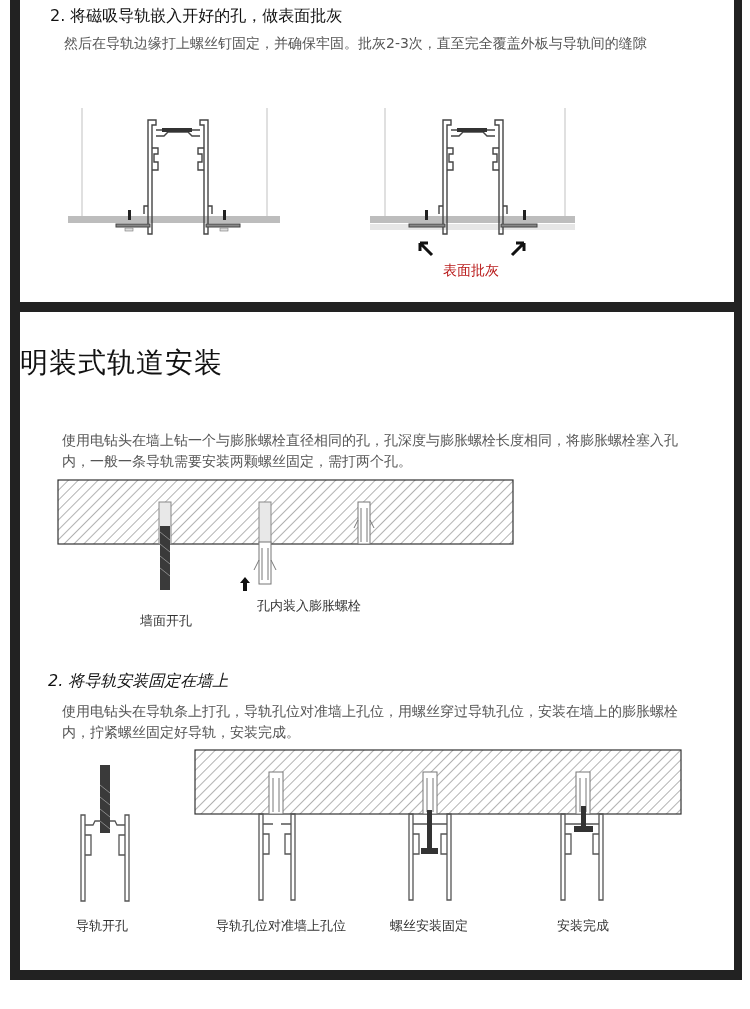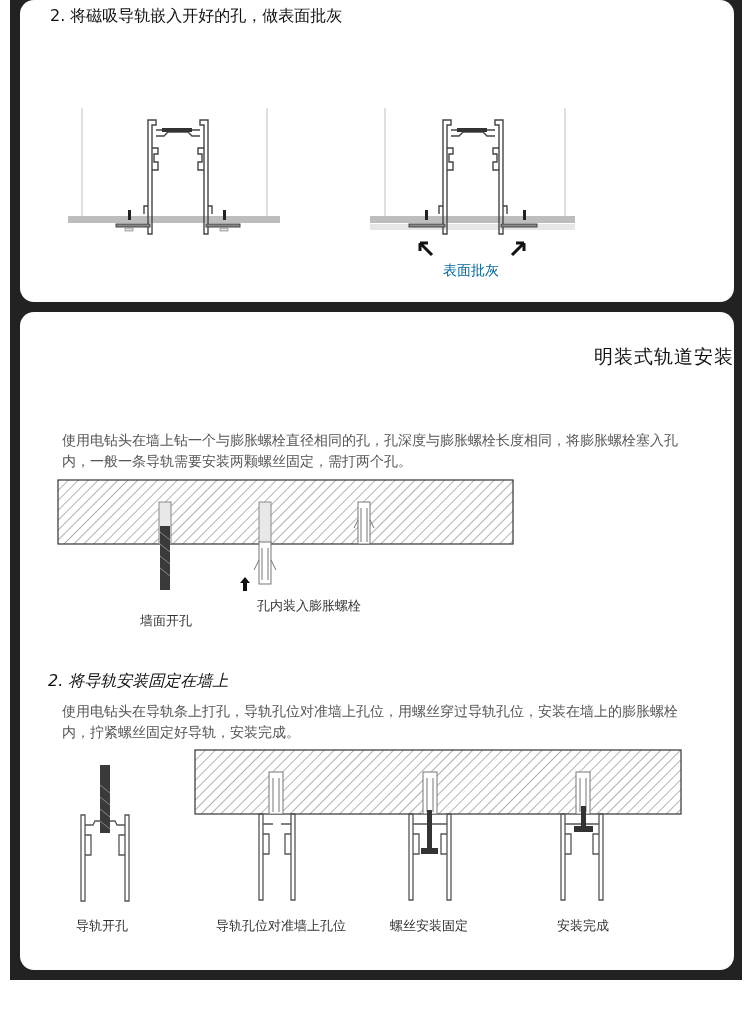--- a/index.html
+++ b/index.html
@@ -1,34 +1,35 @@
 <!DOCTYPE html>
 <html><head>
 <meta charset="utf-8">
 <style>
   html,body{margin:0;padding:0;background:#fff;}
   body{width:750px;height:1009px;position:relative;overflow:hidden;font-family:"DejaVu Sans","Liberation Sans",sans-serif;color:#222;}
   .frame{position:absolute;left:10px;width:732px;background:#222;}
   .frame-top{top:0;height:312px;}
   .frame-bottom{top:302px;height:678px;}
-  .panel{position:absolute;left:10px;right:8px;background:#fff;border-radius:14px;}
+  .panel{position:absolute;left:10px;right:8px;background:#fff;}
   .frame-top .panel{top:0;bottom:10px;}
   .frame-bottom .panel{top:10px;bottom:10px;}
   .step-title{position:absolute;font-size:16px;color:#111;white-space:nowrap;}
   .step-body{position:absolute;font-size:14px;color:#555;line-height:21px;}
-  .section-title{position:absolute;left:0;right:0;text-align:right;font-size:19px;color:#111;letter-spacing:1px;}
+  .section-title{position:absolute;left:0;right:0;text-align:left;font-size:28px;color:#111;letter-spacing:1px;}
   .caption{position:absolute;font-size:13px;color:#333;white-space:nowrap;}
   svg{position:absolute;overflow:visible;}
 </style>
 </head>
 <body>
 
 <div class="frame frame-top">
   <div class="panel">
     <div class="step-title" style="left:30px;top:6px;">2. 将磁吸导轨嵌入开好的孔，做表面批灰</div>
+    <div class="step-body" style="left:44px;top:33px;width:640px;">然后在导轨边缘打上螺丝钉固定，并确保牢固。批灰2-3次，直至完全覆盖外板与导轨间的缝隙</div>
   </div>
 </div>
 
 <svg style="left:60px;top:100px;" width="230" height="150" viewBox="0 0 230 150">
   <line x1="22" y1="8" x2="22" y2="118" stroke="#ccc" stroke-width="1.2"></line>
   <line x1="207" y1="8" x2="207" y2="118" stroke="#ccc" stroke-width="1.2"></line>
   <rect x="8" y="116" width="212" height="7" fill="#bdbdbd"></rect>
   <g fill="none" stroke="#444" stroke-width="1.4">
     <path d="M88 20 L96 20 L96 25 L92 25 L92 134 L88 134 Z"></path>
     <path d="M148 20 L140 20 L140 25 L144 25 L144 134 L148 134 Z"></path>
@@ -68,21 +69,21 @@
   <rect x="136" y="124" width="36" height="3" fill="#888" stroke="#444" stroke-width="1"></rect>
   <rect x="60" y="110" width="3" height="10" fill="#222"></rect>
   <rect x="158" y="110" width="3" height="10" fill="#222"></rect>
 </svg>
 <svg style="left:415px;top:238px;" width="20" height="20" viewBox="0 0 20 20">
   <path d="M17 17 L5 5 M5 5 L5 13 M5 5 L13 5" stroke="#111" stroke-width="3" fill="none"></path>
 </svg>
 <svg style="left:509px;top:238px;" width="20" height="20" viewBox="0 0 20 20">
   <path d="M3 17 L15 5 M15 5 L15 13 M15 5 L7 5" stroke="#111" stroke-width="3" fill="none"></path>
 </svg>
-<div class="caption" style="left:443px;top:262px;font-size:14px;color:#0369a1;">表面批灰</div>
+<div class="caption" style="left:443px;top:262px;font-size:14px;color:#b91c1c;">表面批灰</div>
 
 <div class="frame frame-bottom">
   <div class="panel">
     <div class="section-title" style="top:32px;">明装式轨道安装</div>
     <div class="step-body" style="left:42px;top:118px;width:630px;">使用电钻头在墙上钻一个与膨胀螺栓直径相同的孔，孔深度与膨胀螺栓长度相同，将膨胀螺栓塞入孔内，一般一条导轨需要安装两颗螺丝固定，需打两个孔。</div>
     <div class="step-title" style="left:28px;top:359px;font-style:italic;">2. 将导轨安装固定在墙上</div>
     <div class="step-body" style="left:42px;top:389px;width:630px;">使用电钻头在导轨条上打孔，导轨孔位对准墙上孔位，用螺丝穿过导轨孔位，安装在墙上的膨胀螺栓内，拧紧螺丝固定好导轨，安装完成。</div>
   </div>
 </div>
 

